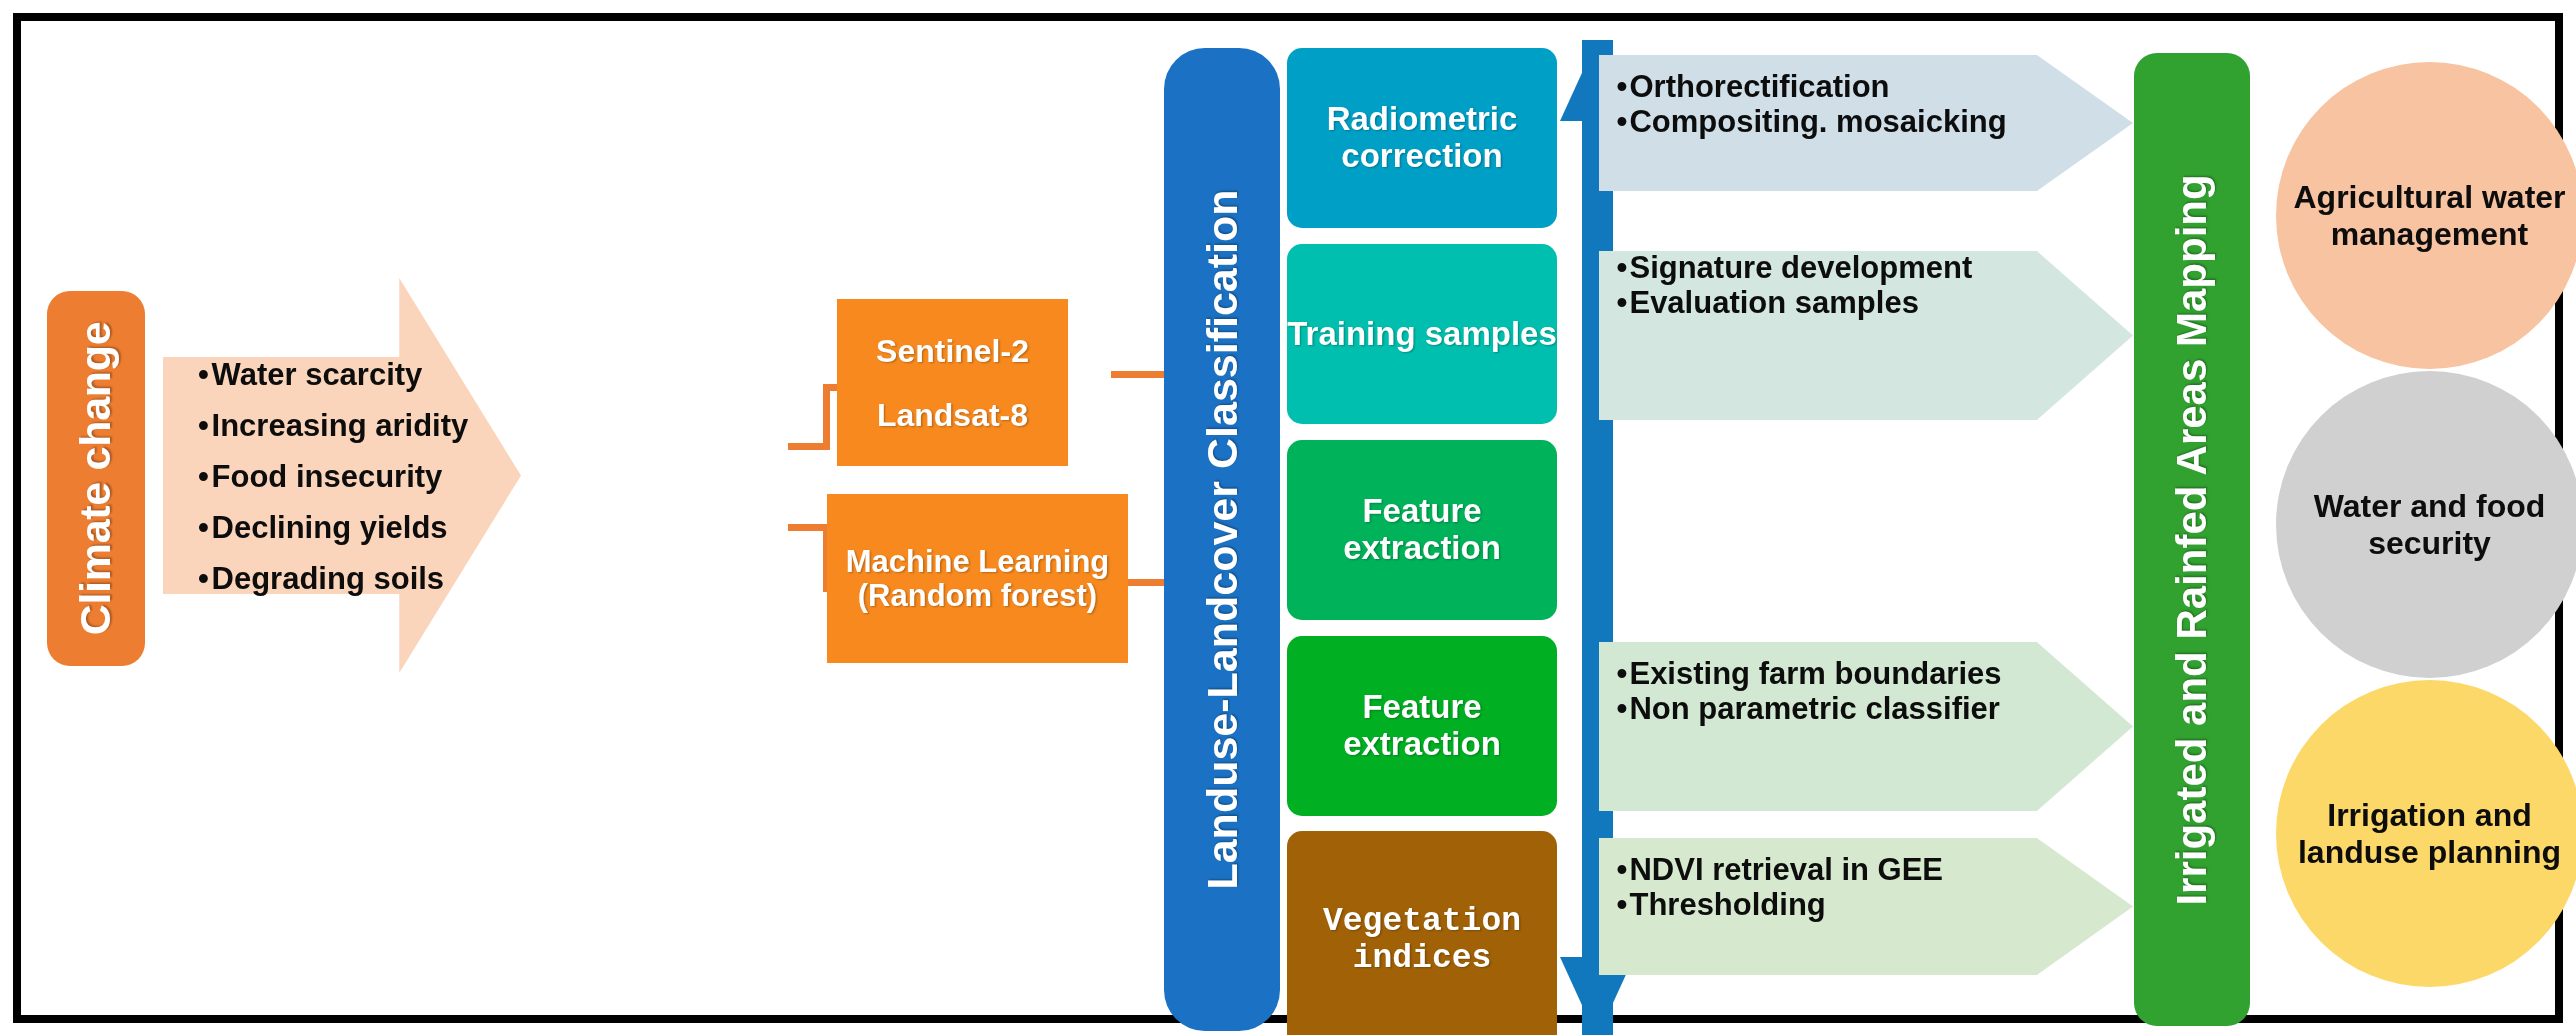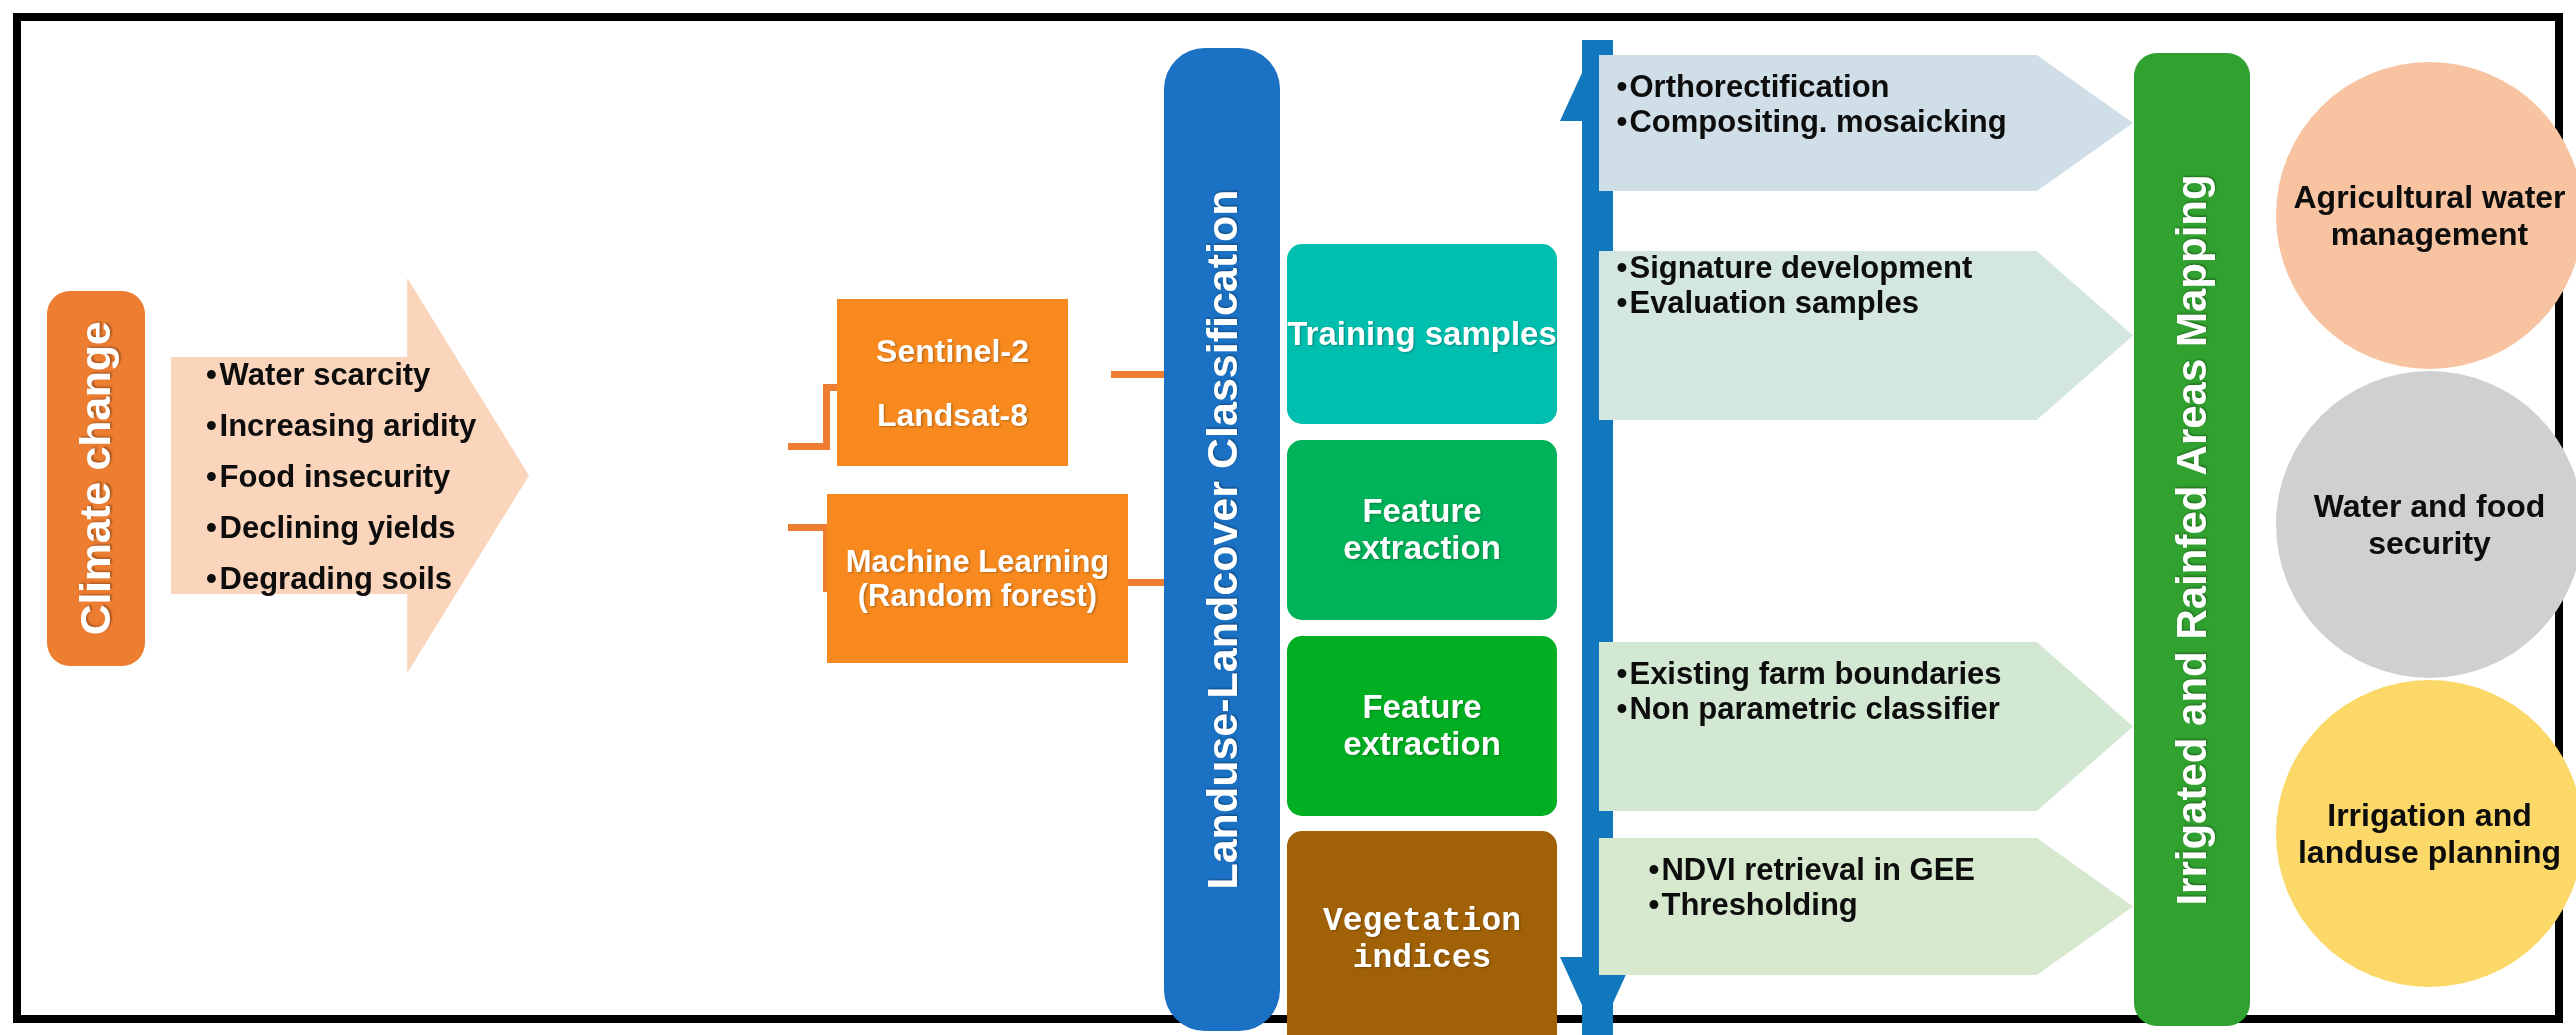--- a/index.html
+++ b/index.html
@@ -41,21 +41,21 @@
     font-weight: bold;
     font-size: 43px;
     letter-spacing: -0.3px;
     text-shadow: 1.4px 1.4px 2px rgba(0,0,0,0.28);
   }
 
   
   #climate-arrow {
     position: absolute;
     left: 142px; top: 257px;
-    width: 358px; height: 395px; margin-left: 8px;
+    width: 358px; height: 395px;
   }
   #climate-arrow .shape {
     position: absolute; inset: 0;
     background: #FBD5BB;
     clip-path: polygon(0 20%, 66% 20%, 66% 0, 100% 50%, 66% 100%, 66% 80%, 0 80%);
   }
   #climate-bullets {
     position: absolute;
     left: 35px; top: 81px;
     width: 290px;
@@ -254,20 +254,23 @@
     </div>
 
     <div id="ml-box">
       <span class="label">Machine Learning (Random forest)</span>
     </div>
 
     <div id="lulc-bar">
       <span class="vtext">Landuse-Landcover Classification</span>
     </div>
 
+    <div class="step-box" id="step-0" style="top:27px; height:180px; background:#00A0C6;">
+      <span class="label">Radiometric correction</span>
+    </div>
     <div class="step-box" id="step-1" style="top:223px; height:180px; background:#00BFAE;">
       <span class="label">Training samples</span>
     </div>
     <div class="step-box" id="step-2" style="top:419px; height:180px; background:#00B259;">
       <span class="label">Feature extraction</span>
     </div>
     <div class="step-box" id="step-3" style="top:615px; height:180px; background:#00AF22;">
       <span class="label">Feature extraction</span>
     </div>
     <div class="step-box" id="step-4" style="top:810px; height:219px; background:#a16207;font-family:Liberation Mono, monospace;">
@@ -298,21 +301,21 @@
 
 
     <div class="bullet-arrow" style="top:621px; height:169px;">
       <div class="shape" style="background:#D3E8D2;"></div>
       <ul style="padding-top:15px;">
         <li>Existing farm boundaries</li>
         <li>Non parametric classifier</li>
       </ul>
     </div>
 
-    <div class="bullet-arrow" style="top:817px; height:137px;padding-left:32px;">
+    <div class="bullet-arrow" style="top:817px; height:137px;">
       <div class="shape" style="background:#D6E8CE;"></div>
       <ul style="padding-top:15px;">
         <li>NDVI retrieval in GEE</li>
         <li>Thresholding</li>
       </ul>
     </div>
 
     <div id="output-bar">
       <span class="vtext">Irrigated and Rainfed Areas Mapping</span>
     </div>

